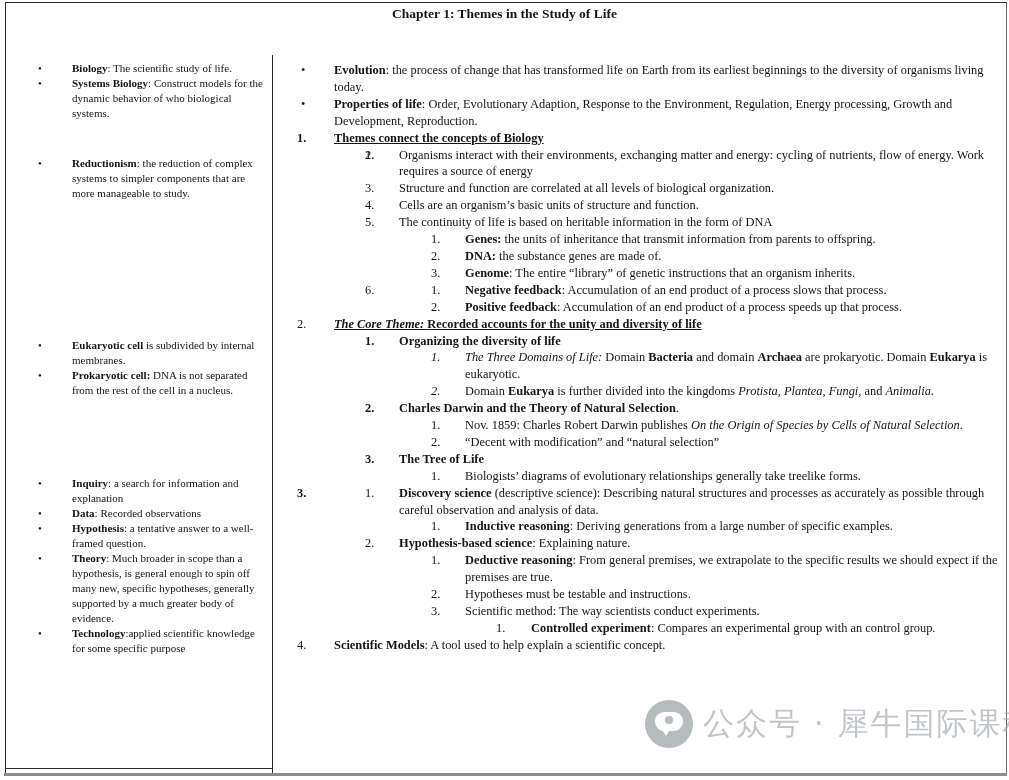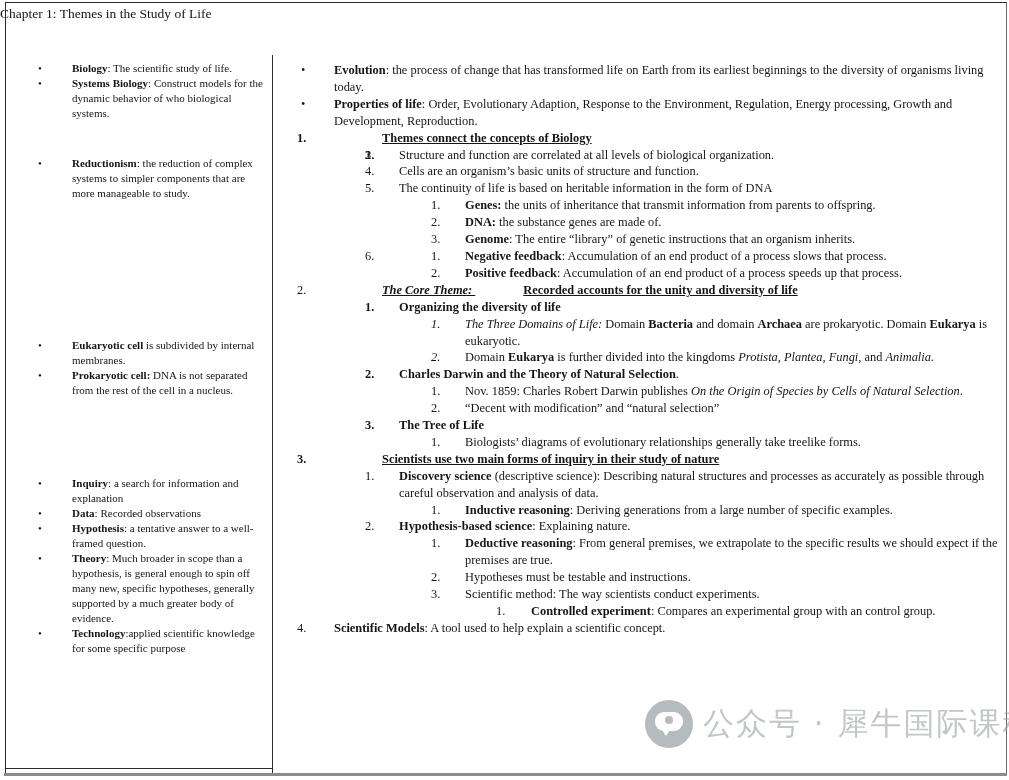--- a/index.html
+++ b/index.html
@@ -5,22 +5,22 @@
   html,body{margin:0;padding:0;background:#fff;}
   .page{
     position:relative;width:1009px;height:780px;background:#ffffff;
     font-family:"Liberation Serif", serif;color:#151515;overflow:hidden;
   }
   .frame{
     position:absolute;left:5px;top:2px;width:1000px;height:772px;
     border-top:1px solid #2b2b2b;border-left:1px solid #2b2b2b;border-right:1px solid #6a6a6a;
   }
   .doc-title{
-    position:absolute;left:0;right:0;top:6px;text-align:left;
-    font-weight:normal;font-size:13.5px;
+    position:absolute;left:0;right:0;top:6px;text-align:center;
+    font-weight:bold;font-size:13.5px;
   }
   
   .sidebar{
     position:absolute;left:6px;top:55px;width:260px;
     font-size:11px;line-height:15px;
   }
   .sgroup{margin:0;}
   .sgroup:nth-child(1){margin-top:6px;}
   .sgroup:nth-child(2){margin-top:35px;}
   .sgroup:nth-child(3){margin-top:137px;}
@@ -38,21 +38,21 @@
   }
   .ol-item{position:relative;}
   .ol-item>.marker{position:absolute;top:0;}
   .lvl-b{padding-left:62px;}  .lvl-b>.marker{left:29px;}
   .lvl-1{padding-left:62px;}  .lvl-1>.marker{left:25px;}
   .lvl-2{padding-left:127px;} .lvl-2>.marker{left:93px;}
   .lvl-3{padding-left:193px;} .lvl-3>.marker{left:159px;}
   .lvl-4{padding-left:259px;} .lvl-4>.marker{left:224px;}
   span.b,.marker.b{font-weight:bold;}
   span.i,.marker.i{font-style:italic;text-align:center;}
-  span.u{text-decoration:underline;margin-left:48px;}
+  span.u{text-decoration:underline;}
   
   .watermark{
     position:absolute;left:645px;top:700px;display:flex;align-items:center;gap:10px;
     opacity:.6;pointer-events:none;
   }
   .wm-icon{position:relative;width:48px;height:48px;border-radius:50%;background:#878e94;flex:0 0 auto;}
   .wm-icon::before{
     content:"";position:absolute;left:10px;top:12px;width:28px;height:19px;
     background:#ffffff;border-radius:9px;
   }
@@ -97,40 +97,40 @@
 
   <div class="vline"></div>
   <div class="sbottom"></div>
   <div class="graybar"></div>
 
   <div class="main" id="outline">
       <div class="ol-item lvl-b"><span class="marker">•</span><span class="b">Evolution</span><span>: the process of change that has transformed life on Earth from its earliest beginnings to the diversity of organisms living today.</span></div>
       <div class="ol-item lvl-b"><span class="marker">•</span><span class="b">Properties of life</span><span>: Order, Evolutionary Adaption, Response to the Environment, Regulation, Energy processing, Growth and Development, Reproduction.</span></div>
       <div class="ol-item lvl-1"><span class="marker b">1.</span><span class="b u">Themes connect the concepts of Biology</span></div>
       <div class="ol-item lvl-2"><span class="marker">1.</span></div>
-      <div class="ol-item lvl-2"><span class="marker">2.</span></div>
+      <div class="ol-item lvl-2"><span class="marker">2.</span><span>Organisms interact with their environments, exchanging matter and energy: cycling of nutrients, flow of energy. Work requires a source of energy</span></div>
       <div class="ol-item lvl-2"><span class="marker">3.</span><span>Structure and function are correlated at all levels of biological organization.</span></div>
       <div class="ol-item lvl-2"><span class="marker">4.</span><span>Cells are an organism’s basic units of structure and function.</span></div>
       <div class="ol-item lvl-2"><span class="marker">5.</span><span>The continuity of life is based on heritable information in the form of DNA</span></div>
       <div class="ol-item lvl-3"><span class="marker">1.</span><span class="b">Genes:</span><span> the units of inheritance that transmit information from parents to offspring.</span></div>
       <div class="ol-item lvl-3"><span class="marker">2.</span><span class="b">DNA:</span><span> the substance genes are made of.</span></div>
       <div class="ol-item lvl-3"><span class="marker">3.</span><span class="b">Genome</span><span>: The entire “library” of genetic instructions that an organism inherits.</span></div>
       <div class="ol-item lvl-2"><span class="marker">6.</span></div>
       <div class="ol-item lvl-3"><span class="marker">1.</span><span class="b">Negative feedback</span><span>: Accumulation of an end product of a process slows that process.</span></div>
       <div class="ol-item lvl-3"><span class="marker">2.</span><span class="b">Positive feedback</span><span>: Accumulation of an end product of a process speeds up that process.</span></div>
       <div class="ol-item lvl-1"><span class="marker">2.</span><span class="b i u">The Core Theme: </span><span class="b u">Recorded accounts for the unity and diversity of life</span></div>
       <div class="ol-item lvl-2"><span class="marker b">1.</span><span class="b">Organizing the diversity of life</span></div>
       <div class="ol-item lvl-3"><span class="marker i">1.</span><span class="i">The Three Domains of Life:</span><span> Domain </span><span class="b">Bacteria</span><span> and domain </span><span class="b">Archaea</span><span> are prokaryotic. Domain </span><span class="b">Eukarya</span><span> is eukaryotic.</span></div>
       <div class="ol-item lvl-3"><span class="marker i">2.</span><span>Domain </span><span class="b">Eukarya</span><span> is further divided into the kingdoms </span><span class="i">Protista, Plantea, Fungi,</span><span> and </span><span class="i">Animalia.</span></div>
       <div class="ol-item lvl-2"><span class="marker b">2.</span><span class="b">Charles Darwin and the Theory of Natural Selection</span><span>.</span></div>
       <div class="ol-item lvl-3"><span class="marker">1.</span><span>Nov. 1859: Charles Robert Darwin publishes </span><span class="i">On the Origin of Species by Cells of Natural Selection</span><span>.</span></div>
       <div class="ol-item lvl-3"><span class="marker">2.</span><span>“Decent with modification” and “natural selection”</span></div>
       <div class="ol-item lvl-2"><span class="marker b">3.</span><span class="b">The Tree of Life</span></div>
       <div class="ol-item lvl-3"><span class="marker">1.</span><span>Biologists’ diagrams of evolutionary relationships generally take treelike forms.</span></div>
-      <div class="ol-item lvl-1"><span class="marker b">3.</span><span class="b u">Scientists use two main forms of inquiry in their study of nature</span></div>
+      <div class="ol-item lvl-1"><span class="marker b">3.</span></div>
       <div class="ol-item lvl-2"><span class="marker">1.</span><span class="b">Discovery science</span><span> (descriptive science): Describing natural structures and processes as accurately as possible through careful observation and analysis of data.</span></div>
       <div class="ol-item lvl-3"><span class="marker">1.</span><span class="b">Inductive reasoning</span><span>: Deriving generations from a large number of specific examples.</span></div>
       <div class="ol-item lvl-2"><span class="marker">2.</span><span class="b">Hypothesis-based science</span><span>: Explaining nature.</span></div>
       <div class="ol-item lvl-3"><span class="marker">1.</span><span class="b">Deductive reasoning</span><span>: From general premises, we extrapolate to the specific results we should expect if the premises are true.</span></div>
       <div class="ol-item lvl-3"><span class="marker">2.</span><span>Hypotheses must be testable and instructions.</span></div>
       <div class="ol-item lvl-3"><span class="marker">3.</span><span>Scientific method: The way scientists conduct experiments.</span></div>
       <div class="ol-item lvl-4"><span class="marker">1.</span><span class="b">Controlled experiment</span><span>: Compares an experimental group with an control group.</span></div>
       <div class="ol-item lvl-1"><span class="marker">4.</span><span class="b">Scientific Models</span><span>: A tool used to help explain a scientific concept.</span></div>
     </div>
 

